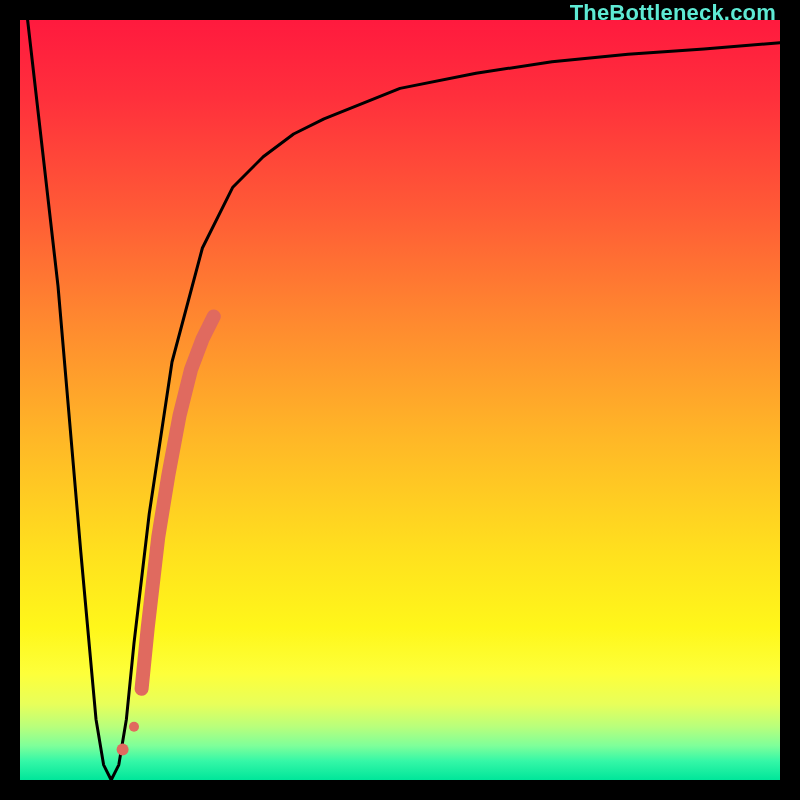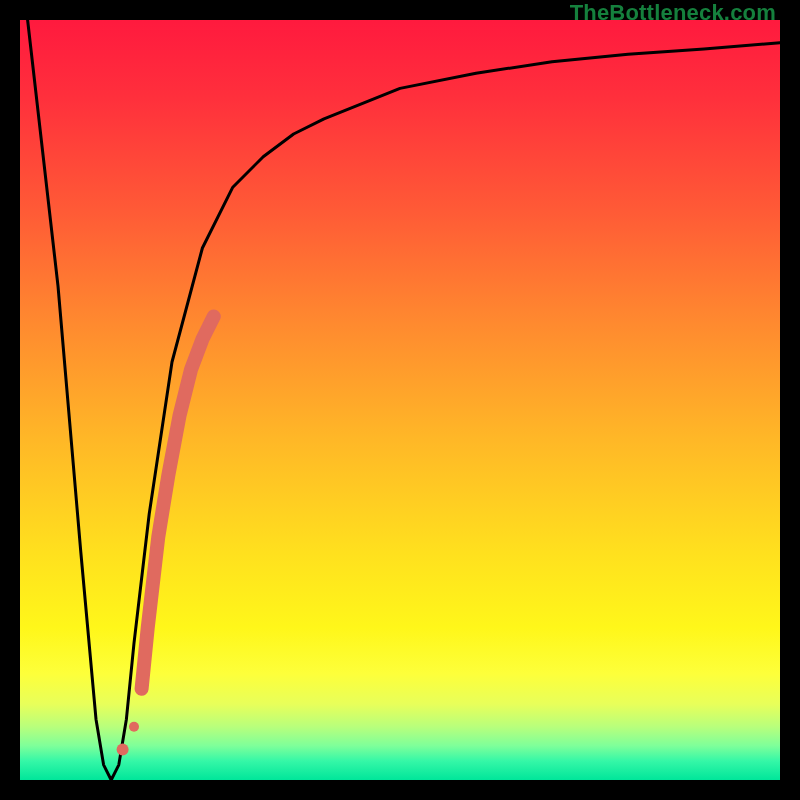--- a/index.html
+++ b/index.html
@@ -42,21 +42,21 @@
       #00e69a 100%
     );
   }
   .watermark {
     position: absolute;
     top: 0px;
     right: 24px;
     font-family: Arial, Helvetica, sans-serif;
     font-size: 22px;
     font-weight: 600;
-    color: #15803d;
+    color: #5eead4;
     letter-spacing: 0.2px;
   }
   svg.overlay {
     position: absolute;
     left: 20px;
     top: 20px;
     width: 760px;
     height: 760px;
     overflow: visible;
   }

